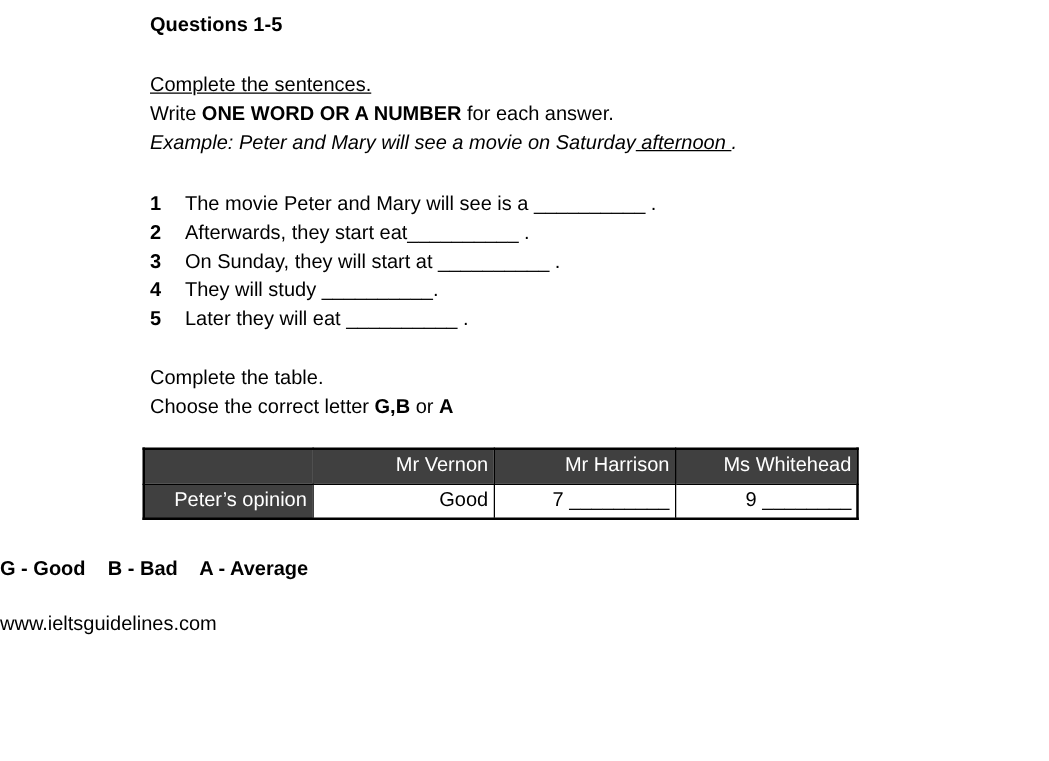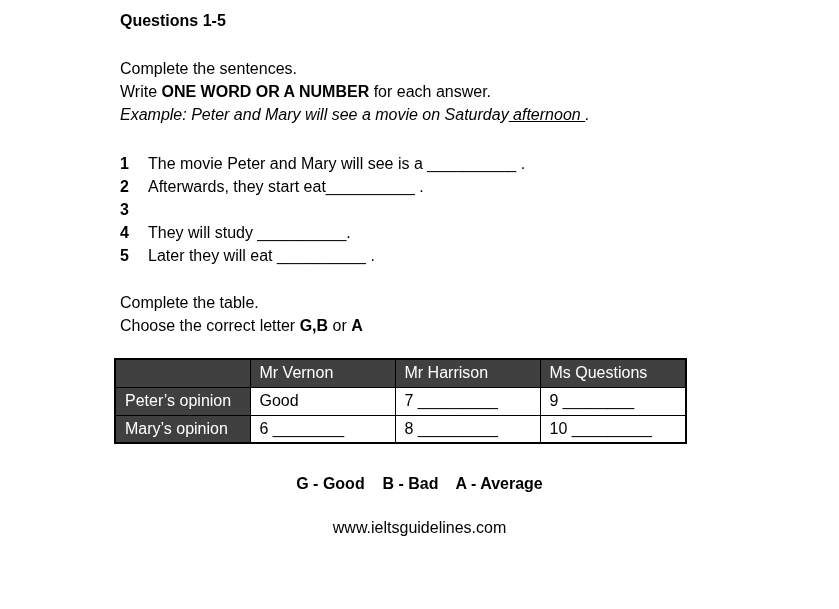--- a/index.html
+++ b/index.html
@@ -18,21 +18,21 @@
     font-family:"Liberation Sans",sans-serif;
     font-size:16px;
   }
   .page{position:relative;width:839px;height:609px;overflow:hidden;background:var(--page-bg);}
   .content{padding:9px 40px 1px 120px;}
   p{margin:0;line-height:23px;}
   .sec-title{font-weight:bold;}
   .b{font-weight:bold;}
   .u{text-decoration:underline;white-space:pre;}
   .example{font-style:italic;}
-  .mt-25{margin-top:25px;}
+  .mt-25{margin-top:25px;text-decoration:underline;}
   .mt-24{margin-top:24px;}
   .mt-26{margin-top:26px;}
   .mt-21{}
   .q-item{display:flex;line-height:23px;}
   .q-num{font-weight:bold;width:28px;flex:none;}
   .q-text{white-space:pre;}
   .otable{
     border-collapse:collapse;
     table-layout:fixed;
     width:571px;
@@ -42,30 +42,30 @@
   .otable col.c0{width:135px;}
   .otable col.c1{width:145px;}
   .otable col.c2{width:145px;}
   .otable col.c3{width:146px;}
   .otable{border:2px solid var(--table-border);}
   .otable th,.otable td{
     border:1px solid var(--table-border);
     height:28px;
     padding:0 4px 0 9px;
     vertical-align:middle;
-    text-align:left;
+    text-align:right;
     font-weight:normal;
     white-space:pre;
     overflow:hidden;
   }
   .otable .dark{
     background:var(--table-header-bg);
     color:var(--table-header-text);
   }
-  .center-full{margin-left:-120px;width:839px;text-align:center;}
+  .center-full{margin-left:-120px;width:839px;}
   .legend{margin-top:28px;font-weight:bold;white-space:pre;}
   .footer-url{margin-top:21px;}
 </style>
 </head>
 <body>
 
 <div class="page">
   <div class="content">
 
     <p class="sec-title">Questions 1-5</p>
@@ -79,20 +79,21 @@
       <div class="q-item">
           <span class="q-num">1</span>
           <span class="q-text">The movie Peter and Mary will see is a __________ .</span>
         </div>
       <div class="q-item">
           <span class="q-num">2</span>
           <span class="q-text">Afterwards, they start eat__________ .</span>
         </div>
       <div class="q-item">
           <span class="q-num">3</span>
+          <span class="q-text">On Sunday, they will start at __________ .</span>
         </div>
       <div class="q-item">
           <span class="q-num">4</span>
           <span class="q-text">They will study __________.</span>
         </div>
       <div class="q-item">
           <span class="q-num">5</span>
           <span class="q-text">Later they will eat __________ .</span>
         </div>
     </div>
@@ -106,33 +107,27 @@
           <col class="c0">
           <col class="c1">
           <col class="c2">
           <col class="c3">
         </colgroup>
       <tbody>
         <tr>
           <th class="dark"></th>
           <th class="dark">Mr Vernon</th>
           <th class="dark">Mr Harrison</th>
-          <th class="dark">Ms Questions</th>
+          <th class="dark">Ms Whitehead</th>
         </tr>
         <tr>
           <td class="dark">Peter’s opinion</td>
           <td>Good</td>
           <td class="b">7 _________</td>
           <td class="b">9 ________</td>
-        </tr>
-        <tr>
-          <td class="dark">Mary’s opinion</td>
-          <td class="b">6 ________</td>
-          <td class="b">8 _________</td>
-          <td class="b">10 _________</td>
         </tr>
       </tbody>
     </table>
 
     <p class="legend center-full">G - Good    B - Bad    A - Average</p>
 
     <p class="footer-url center-full">www.ieltsguidelines.com</p>
 
   </div>
 </div>

